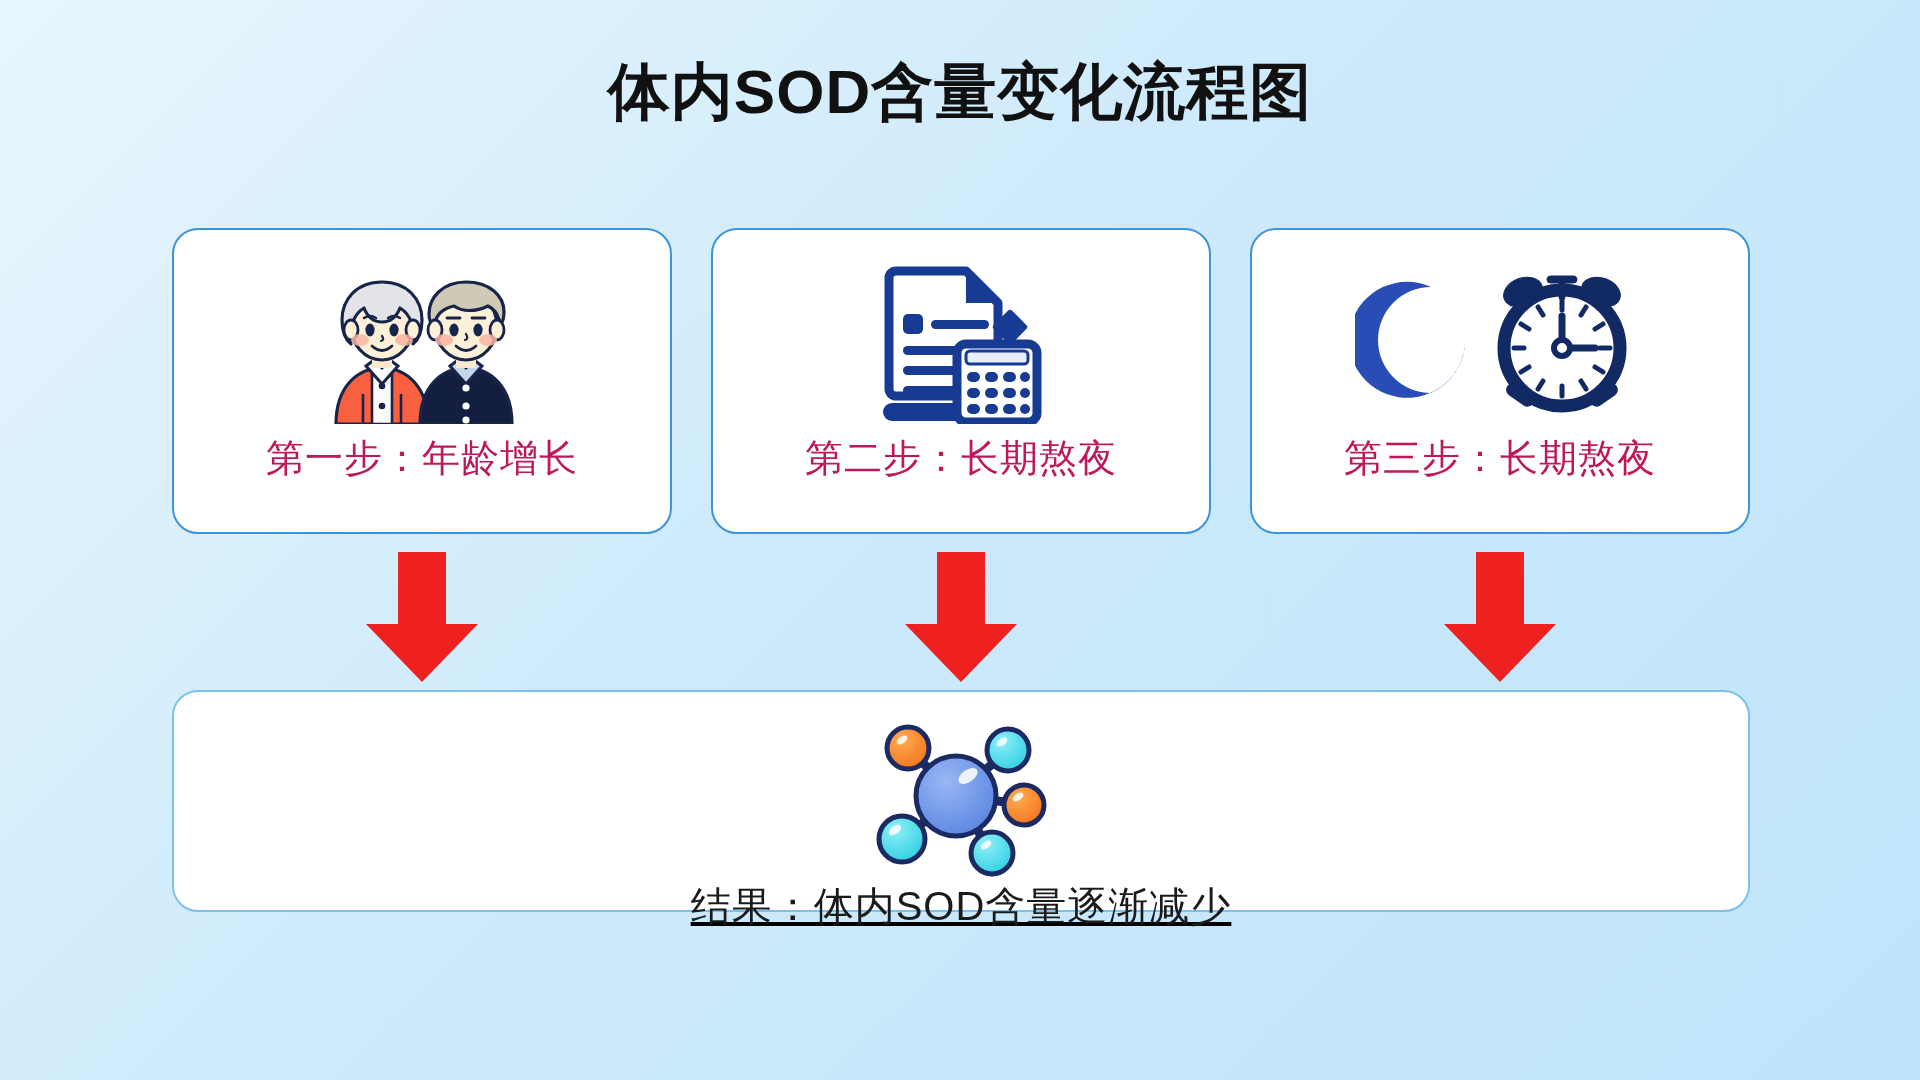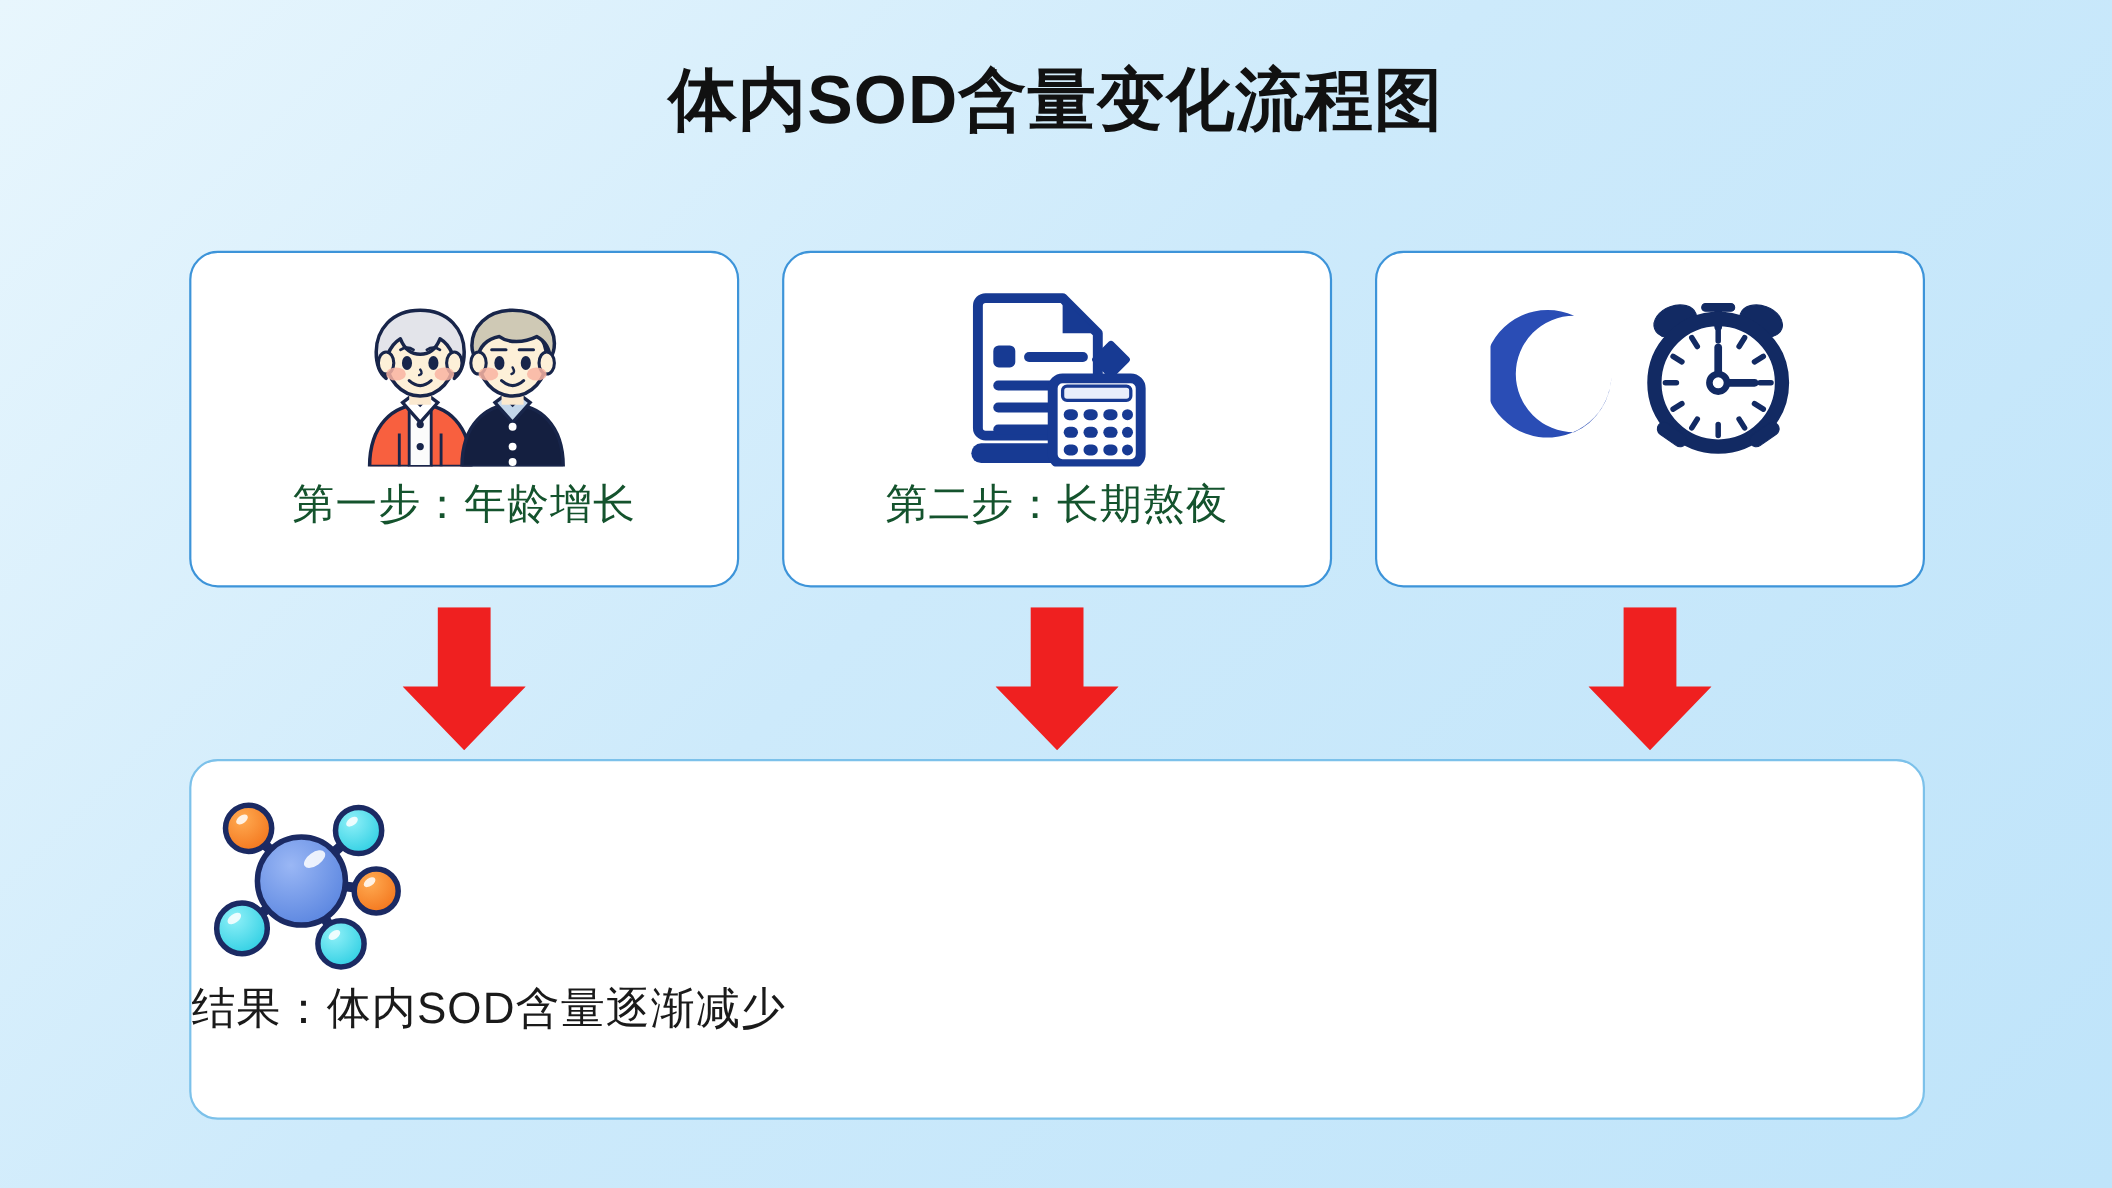--- a/index.html
+++ b/index.html
@@ -55,21 +55,21 @@
   .step-icon {
     height: 175px;
     display: flex;
     align-items: center;
     justify-content: center;
   }
 
   .step-label {
     font-size: 38px;
     font-weight: 500;
-    color: #14532d;
+    color: #be185d;
     letter-spacing: 1px;
     margin-top: 6px;
   }
 
   
   #arrows-row {
     position: absolute;
     top: 552px;
     left: 172px;
     width: 1578px;
@@ -87,29 +87,30 @@
     width: 112px;
     height: 130px;
   }
 
   
   #result-box {
     position: absolute;
     top: 690px;
     left: 172px;
     width: 1578px;
-    height: 328px;
+    height: 222px;
     background: #ffffff;
     border: 2px solid #7cc1ea;
     border-radius: 26px;
     display: flex;
     flex-direction: column;
-    align-items: flex-start;
+    align-items: center;
     justify-content: flex-start;
     padding-top: 16px;
+    text-decoration: underline;
   }
 
   #result-icon {
     height: 185px;
     display: flex;
     align-items: center;
     justify-content: center;
   }
 
   #result-label {
@@ -285,20 +286,21 @@
             <line x1="231" y1="133" x2="226" y2="125"></line>
             <line x1="183" y1="51" x2="188" y2="59"></line>
           </g>
 
           <line x1="207" y1="92" x2="207" y2="60" stroke-width="7" stroke-linecap="round"></line>
           <line x1="207" y1="92" x2="240" y2="92" stroke-width="7" stroke-linecap="round"></line>
           <circle cx="207" cy="92" r="8" fill="#ffffff" stroke-width="6"></circle>
         </g>
       </svg>
     </div>
+    <div class="step-label">第三步：长期熬夜</div>
   </div>
 </div>
 
 <div id="arrows-row">
   <div class="arrow-slot">
     <svg class="arrow" viewBox="0 0 112 130">
       <path d="M32 0 H80 V72 H112 L56 130 L0 72 H32 Z" fill="#ef2020"></path>
     </svg>
   </div>
   <div class="arrow-slot">

